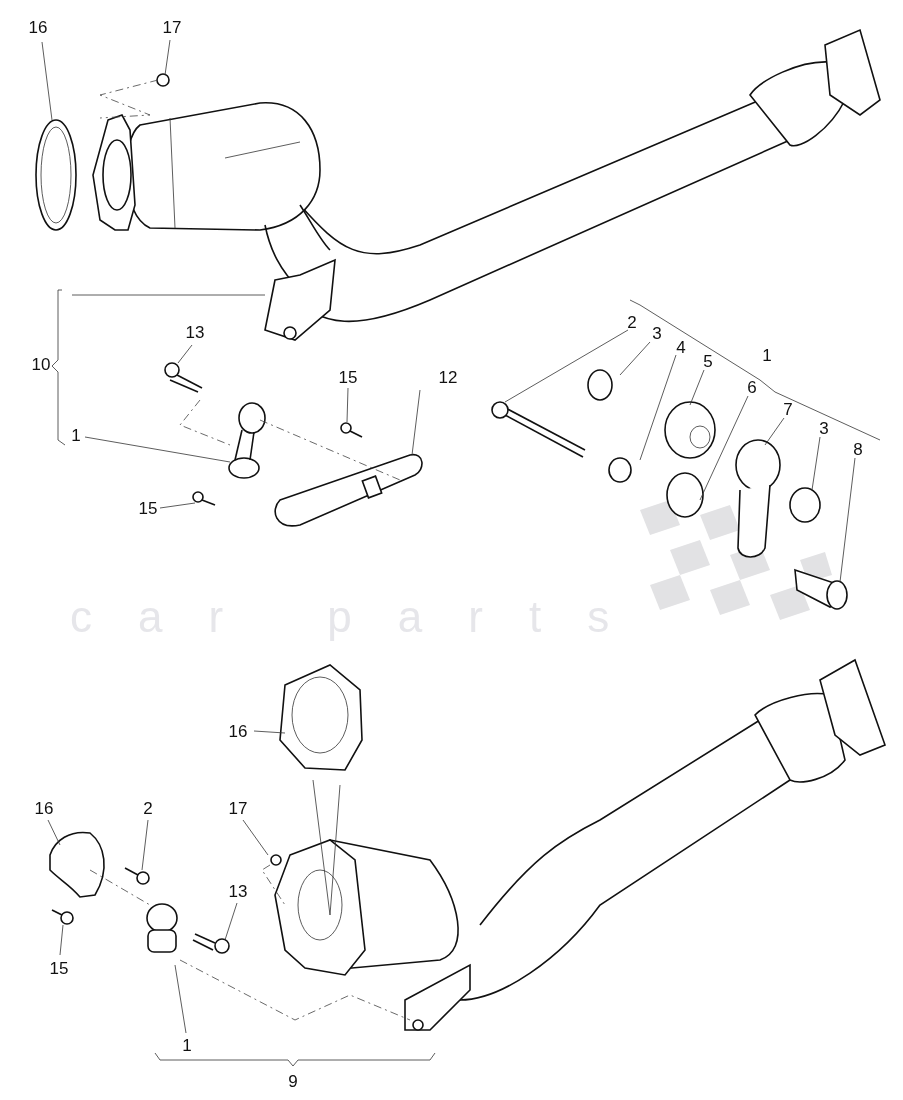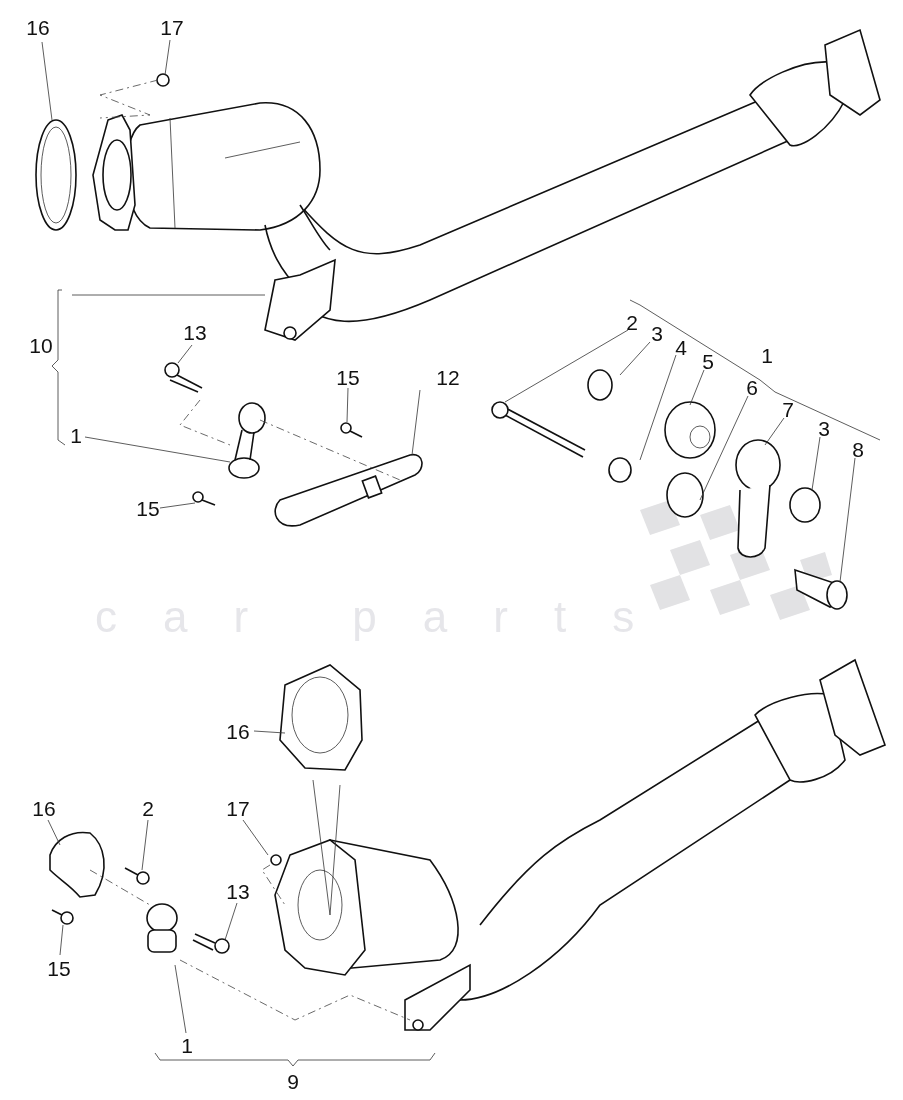--- a/index.html
+++ b/index.html
@@ -1,21 +1,21 @@
 <!DOCTYPE html>
 <html><head>
 <meta charset="utf-8">
 <style>
   html,body{margin:0;padding:0;background:#fff;}
   body{width:903px;height:1100px;position:relative;overflow:hidden;font-family:"Liberation Sans",sans-serif;}
   #stage{position:absolute;left:0;top:0;width:903px;height:1100px;}
-  .lbl{position:absolute;font-size:21px;color:#111;line-height:1;transform:translate(-50%,-50%);white-space:nowrap;text-align:right;}
+  .lbl{position:absolute;font-size:17px;color:#111;line-height:1;transform:translate(-50%,-50%);white-space:nowrap;text-align:right;}
   .wm{position:absolute;white-space:nowrap;}
   .wm-main{left:66px;top:460px;font-size:118px;font-weight:bold;color:#f6d4d4;letter-spacing:2px;}
-  .wm-sub{left:70px;top:592px;font-size:44px;color:#e6e6ea;letter-spacing:46px;margin-left:25px;}
+  .wm-sub{left:70px;top:592px;font-size:44px;color:#e6e6ea;letter-spacing:46px;}
   svg{position:absolute;left:0;top:0;}
   .ln{stroke:#111;fill:none;stroke-width:1.6;}
   .pt{stroke:#111;fill:#fff;stroke-width:1.6;}
   .thin{stroke:#333;fill:none;stroke-width:.8;}
   .dash{stroke:#444;fill:none;stroke-width:.8;stroke-dasharray:8 4 2 4;}
   .lead{stroke:#333;fill:none;stroke-width:.8;}
 </style>
 </head>
 <body>
 
@@ -175,21 +175,21 @@
     <line class="lead" x1="170" y1="40" x2="165" y2="75"></line>
     <line class="lead" x1="192" y1="345" x2="178" y2="363"></line>
     <line class="lead" x1="85" y1="437" x2="230" y2="462"></line>
     <line class="lead" x1="348" y1="388" x2="347" y2="422"></line>
     <line class="lead" x1="420" y1="390" x2="412" y2="455"></line>
     <line class="lead" x1="160" y1="508" x2="195" y2="503"></line>
   </svg>
 
   <span class="lbl" style="left:38px;top:27px">16</span>
   <span class="lbl" style="left:172px;top:27px">17</span>
-  <span class="lbl" style="left:41px;top:345px">10</span>
+  <span class="lbl" style="left:41px;top:364px">10</span>
   <span class="lbl" style="left:195px;top:332px">13</span>
   <span class="lbl" style="left:76px;top:435px">1</span>
   <span class="lbl" style="left:348px;top:377px">15</span>
   <span class="lbl" style="left:448px;top:377px">12</span>
   <span class="lbl" style="left:148px;top:508px">15</span>
   <span class="lbl" style="left:632px;top:322px">2</span>
   <span class="lbl" style="left:657px;top:333px">3</span>
   <span class="lbl" style="left:681px;top:347px">4</span>
   <span class="lbl" style="left:708px;top:361px">5</span>
   <span class="lbl" style="left:767px;top:355px">1</span>

